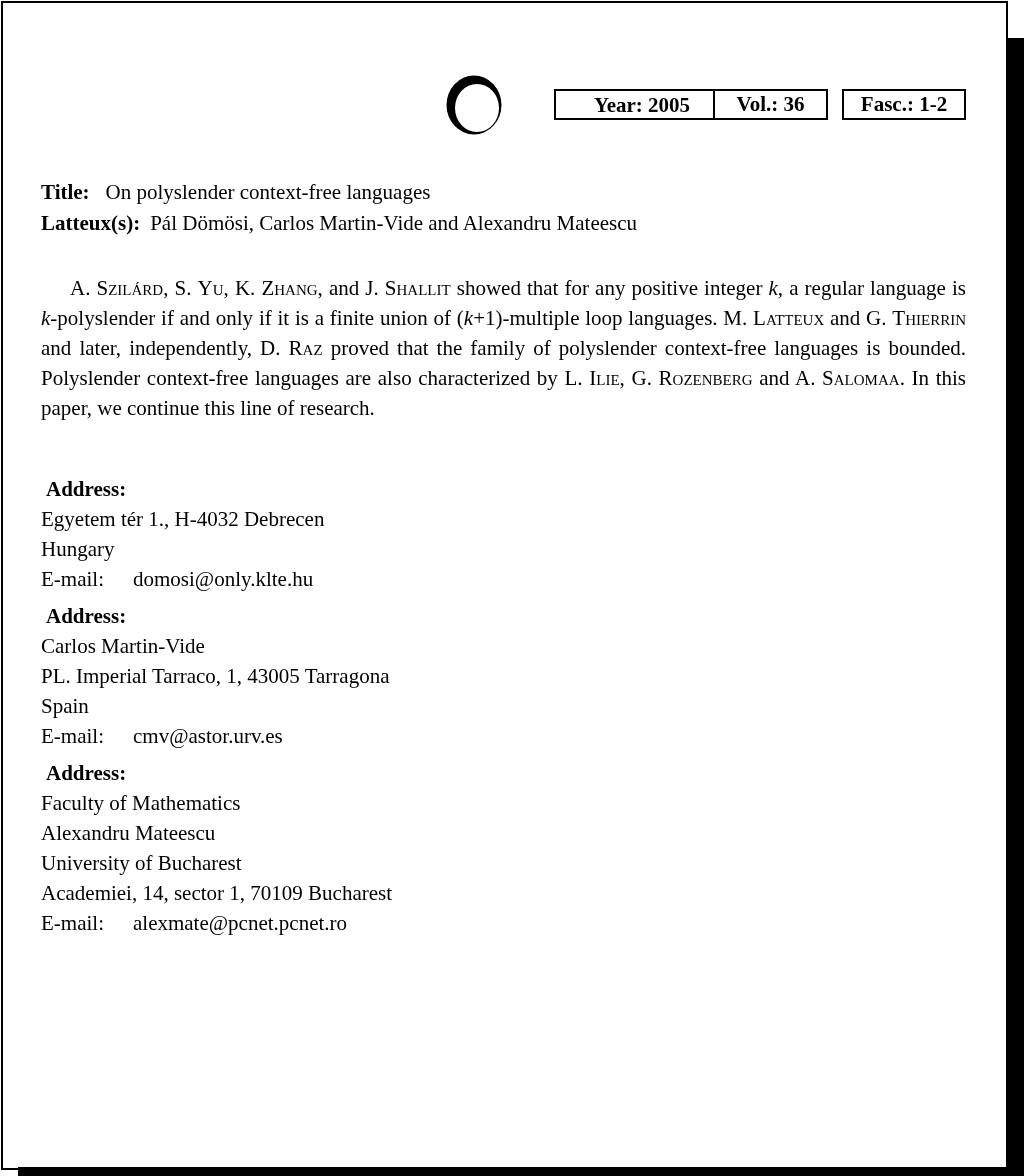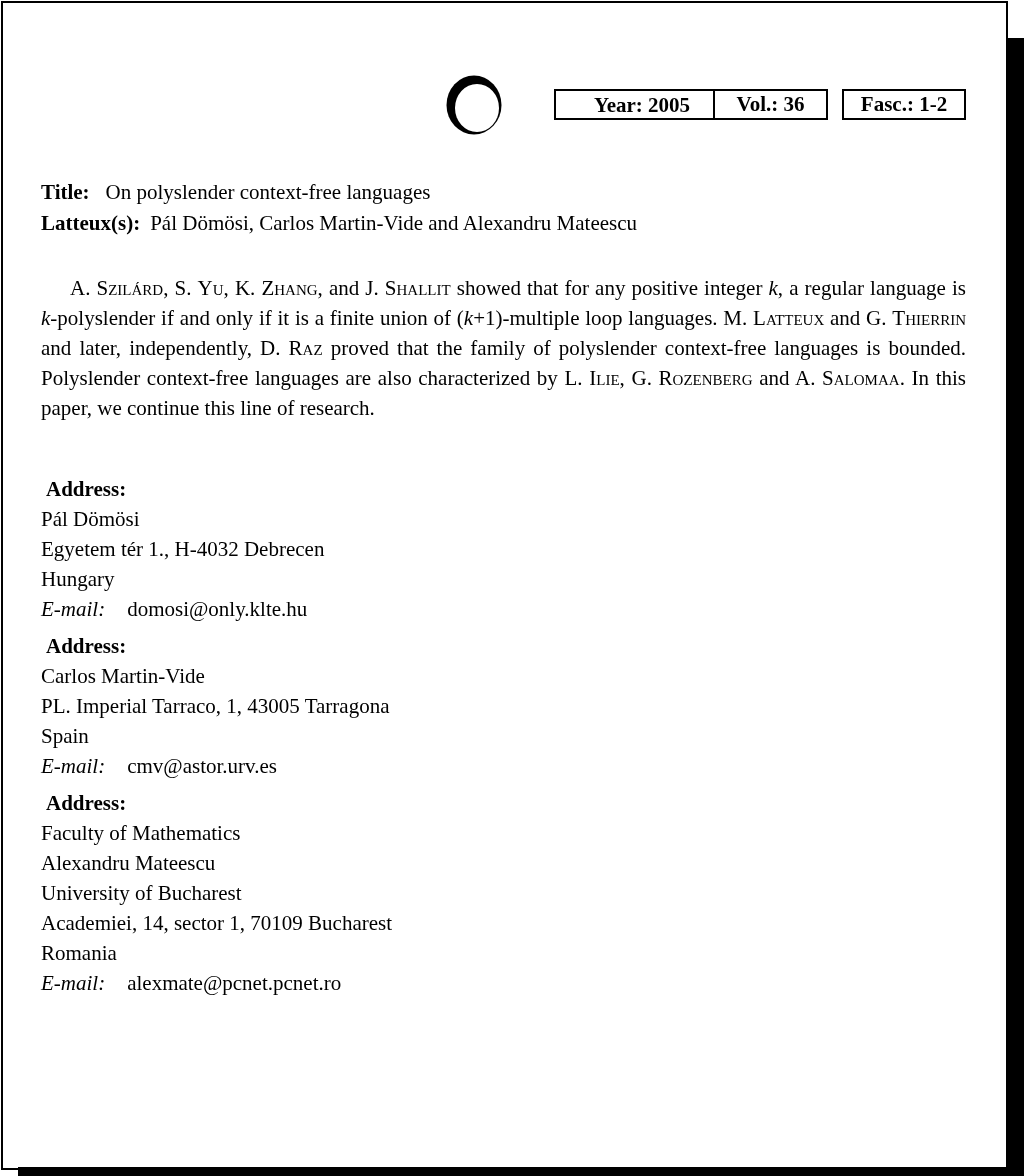--- a/index.html
+++ b/index.html
@@ -57,21 +57,21 @@
   }
   .seg-n  { }
   .seg-sc { font-variant: small-caps; }
   .seg-i  { font-style: italic; }
 
   .addresses { position: absolute; left: 41px; top: 474px; line-height: 30px; }
   .address-block { margin-bottom: 7px; }
   .address-heading { font-weight: bold; padding-left: 5px; }
   .address-line { white-space: nowrap; }
   .email-line { white-space: nowrap; }
-  .email-label { font-style: italic; margin-right: 22px; }
+  .email-label { margin-right: 29px; }
 </style>
 </head>
 <body>
 
 <div class="frame"></div>
 <div class="shadow-right"></div>
 <div class="shadow-bottom"></div>
 
 <div class="logo">
   <svg width="58" height="62" viewBox="0 0 58 62" xmlns="http://www.w3.org/2000/svg">
@@ -97,21 +97,20 @@
 <div class="author-line">
   <span class="label-bold">Latteux(s):</span><span>Pál Dömösi, Carlos Martin-Vide and Alexandru Mateescu</span>
 </div>
 
 <div class="abstract"><span class="seg-n">A. </span><span class="seg-sc">Szilárd</span><span class="seg-n">, S. </span><span class="seg-sc">Yu</span><span class="seg-n">, K. </span><span class="seg-sc">Zhang</span><span class="seg-n">, and J. </span><span class="seg-sc">Shallit</span><span class="seg-n"> showed that for any positive integer </span><span class="seg-i">k</span><span class="seg-n">, a regular language is </span><span class="seg-i">k</span><span class="seg-n">-polyslender if and only if it is a finite union of (</span><span class="seg-i">k</span><span class="seg-n">+1)-multiple loop languages. M. </span><span class="seg-sc">Latteux</span><span class="seg-n"> and G. </span><span class="seg-sc">Thierrin</span><span class="seg-n"> and later, independently, D. </span><span class="seg-sc">Raz</span><span class="seg-n"> proved that the family of polyslender context-free languages is bounded. Polyslender context-free languages are also characterized by L. </span><span class="seg-sc">Ilie</span><span class="seg-n">, G. </span><span class="seg-sc">Rozenberg</span><span class="seg-n"> and A. </span><span class="seg-sc">Salomaa</span><span class="seg-n">. In this paper, we continue this line of research.</span></div>
 
 <div class="addresses">
 
   <div class="address-block">
     <div class="address-heading">Address:</div>
-    <div class="address-line">Pál Dömösi</div>
     <div class="address-line">Egyetem tér 1., H-4032 Debrecen</div>
     <div class="address-line">Hungary</div>
     <div class="email-line">
       <span class="email-label">E-mail:</span><span>domosi@only.klte.hu</span>
     </div>
   </div>
 
   <div class="address-block">
     <div class="address-heading">Address:</div>
     <div class="address-line">Carlos Martin-Vide</div>
@@ -121,19 +120,18 @@
       <span class="email-label">E-mail:</span><span>cmv@astor.urv.es</span>
     </div>
   </div>
 
   <div class="address-block">
     <div class="address-heading">Address:</div>
     <div class="address-line">Faculty of Mathematics</div>
     <div class="address-line">Alexandru Mateescu</div>
     <div class="address-line">University of Bucharest</div>
     <div class="address-line">Academiei, 14, sector 1, 70109 Bucharest</div>
-    <div class="address-line">Romania</div>
     <div class="email-line">
       <span class="email-label">E-mail:</span><span>alexmate@pcnet.pcnet.ro</span>
     </div>
   </div>
 
 </div>
 
 </body></html>

